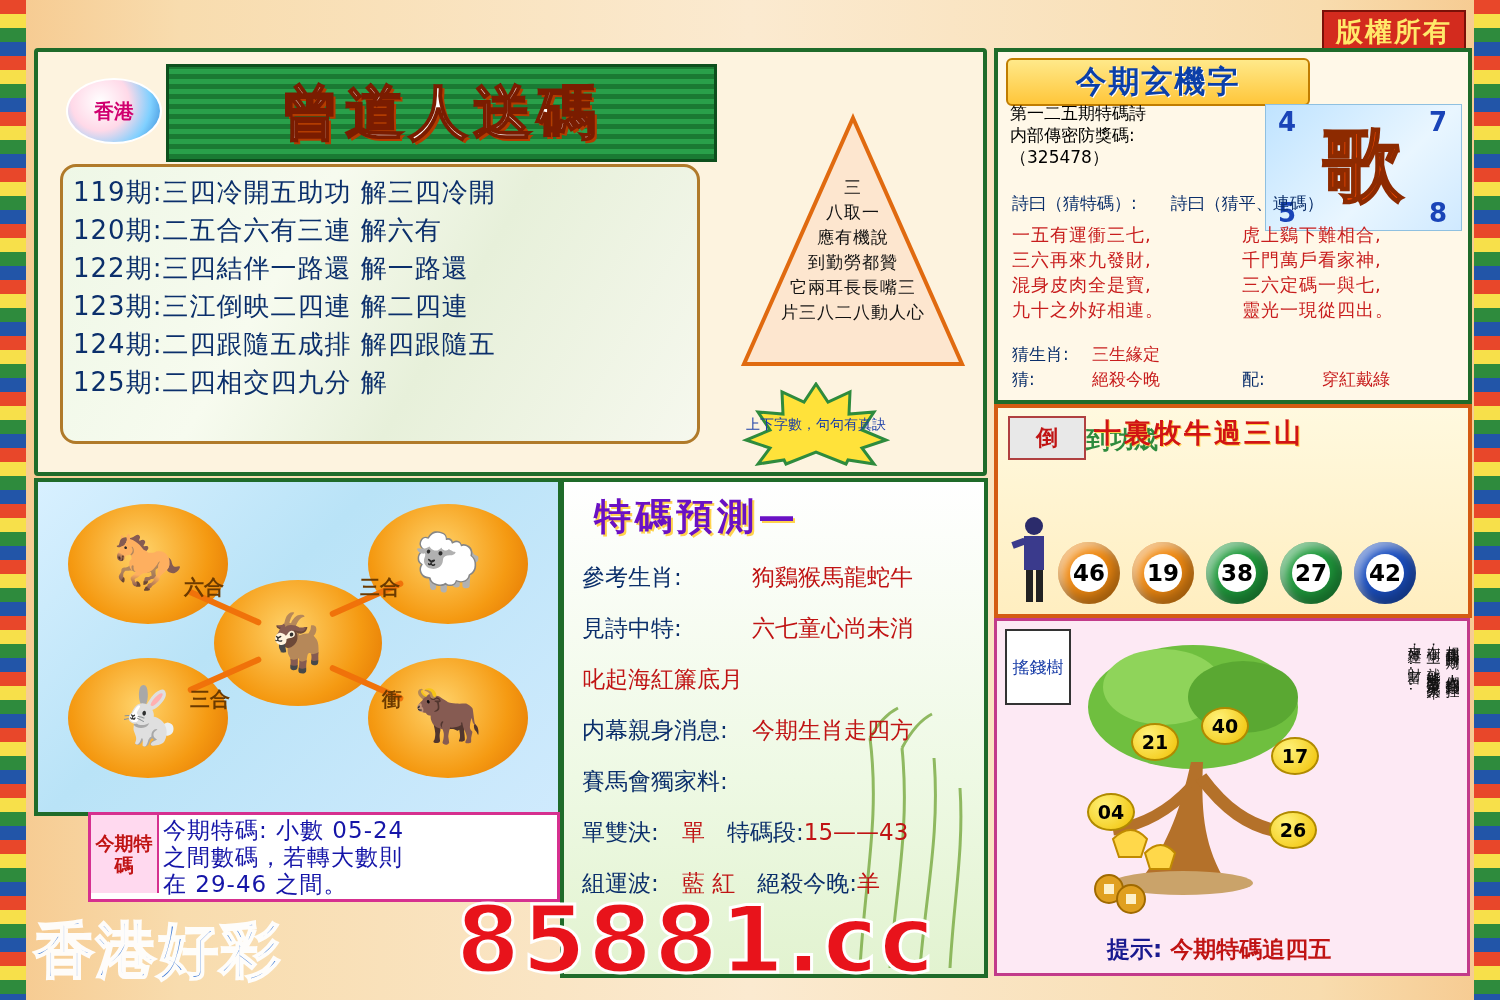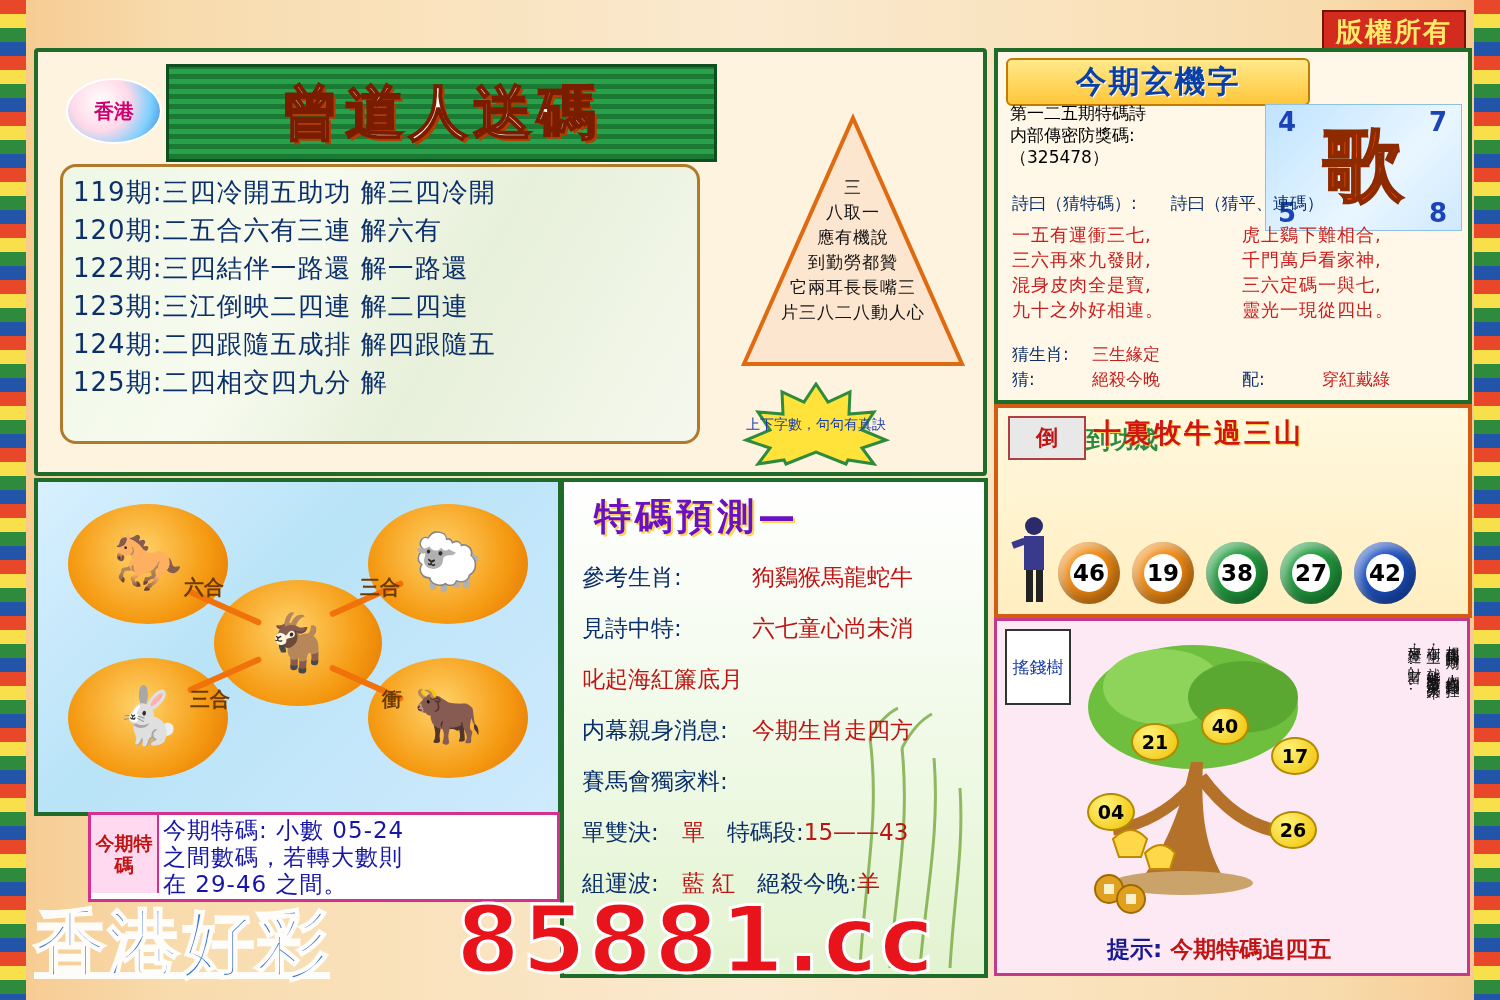--- a/index.html
+++ b/index.html
@@ -140,22 +140,22 @@
   .pred-rows{position:absolute;left:18px;top:70px;right:10px;}
   .prow{display:flex;align-items:baseline;font-size:23px;line-height:51px;white-space:nowrap;}
   .prow .k{color:#0b2f6b;width:170px;}
   .prow .v{color:#c01414;}
   .prow .k2{color:#0b2f6b;margin-left:22px;}
   .prow .v2{color:#c01414;}
   .grass{position:absolute;right:4px;bottom:6px;width:150px;height:330px;opacity:.85}
 
   
   .wm{position:absolute;left:0;bottom:2px;width:100%;height:120px;pointer-events:none;}
-  .wm .t1{position:absolute;left:8px;bottom:6px;font-size:72px;font-weight:bold;color:#2b6fd6;
-    -webkit-text-stroke:2px #ffffff;letter-spacing:2px;opacity:.95;text-decoration:underline;}
+  .wm .t1{position:absolute;left:8px;bottom:6px;font-size:60px;font-weight:bold;color:#2b6fd6;
+    -webkit-text-stroke:2px #ffffff;letter-spacing:2px;opacity:.95;}
   .wm .t2{position:absolute;left:430px;bottom:4px;font-size:92px;font-weight:bold;color:#e8131b;
     -webkit-text-stroke:3px #ffffff;letter-spacing:2px;}
 </style>
 </head>
 <body>
 
 <div class="frame-left"></div>
 <div class="frame-right"></div>
 
 <div class="page">

